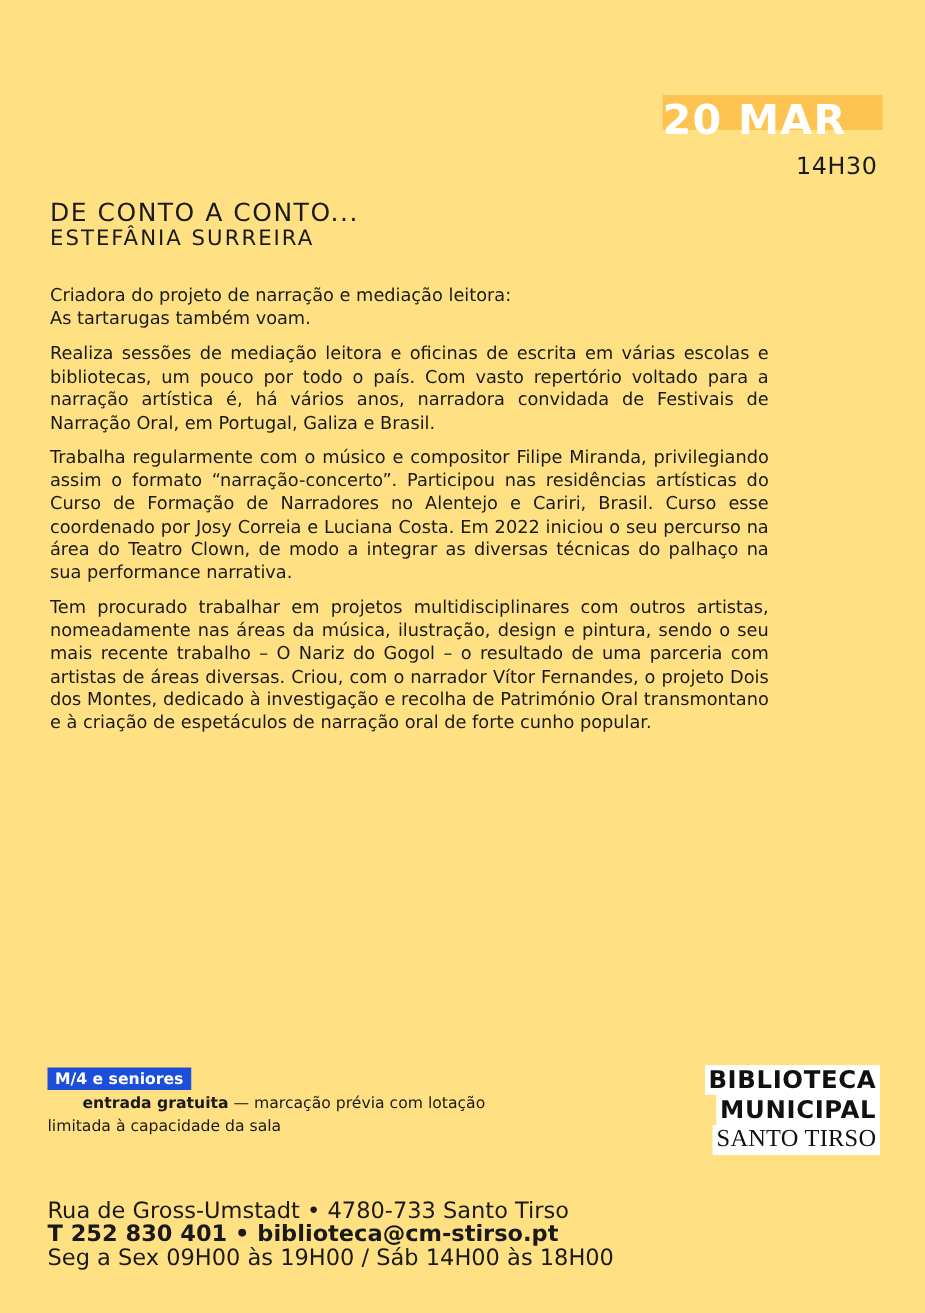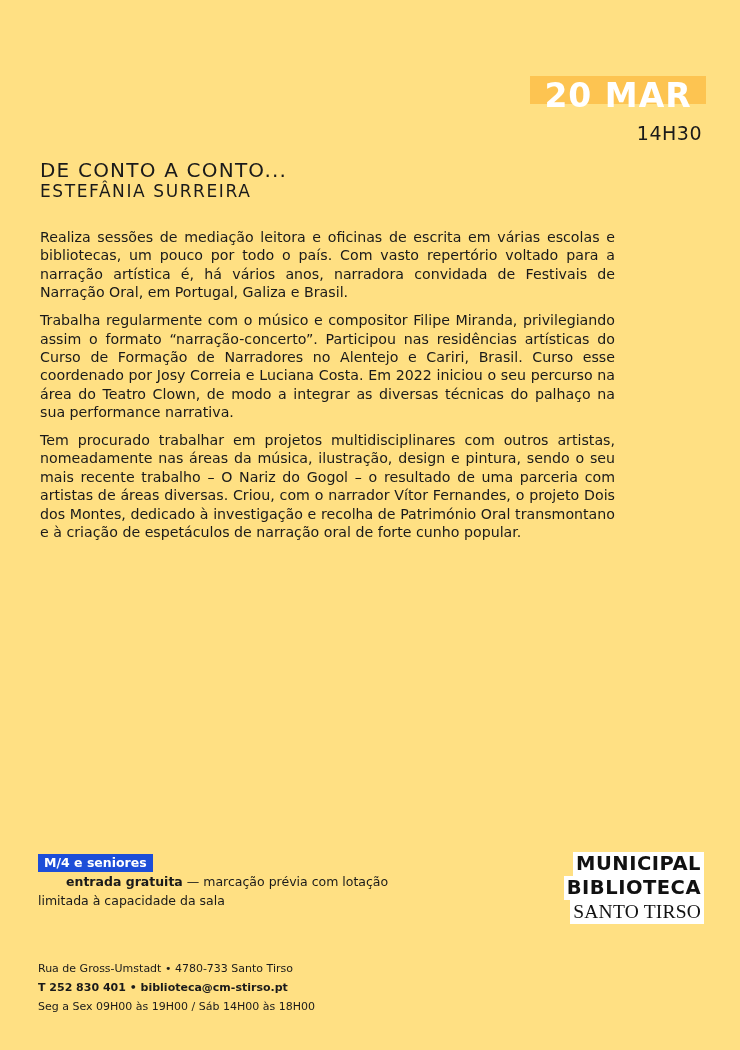--- a/index.html
+++ b/index.html
@@ -13,21 +13,20 @@
     }
     .date-badge {
       position: absolute; left: 530px; top: 76px;
       width: 176px; height: 28px;
       background: #fdc451;
       color: #ffffff;
       font-family: "DejaVu Sans", sans-serif;
       font-weight: bold;
       font-size: 33px; letter-spacing: 1px;
       line-height: 40px;
-      text-align: center;
     }
     .time {
       position: absolute; right: 38px; top: 122px;
       font-size: 19px; color: #1a1a1a;
       letter-spacing: 0.5px;
     }
     .title {
       position: absolute; left: 40px; top: 158px;
       font-size: 20px; font-weight: normal; letter-spacing: 1.2px;
     }
@@ -53,49 +52,51 @@
     .info-line b { font-weight: bold; margin-left: 28px; }
 
     .logo { position: absolute; right: 36px; top: 852px; text-align: right; }
     .logo-line {
       display: inline-block; background: #ffffff; color: #111;
       padding: 0 3px; line-height: 24px;
     }
     .logo-l1, .logo-l2 { font-weight: bold; font-size: 19.5px; letter-spacing: 0.5px; }
     .logo-l3 { font-size: 19.5px; letter-spacing: 0.2px; font-family: Liberation Serif, serif; }
 
-    .address { position: absolute; left: 38px; top: 959px; font-size: 11px; line-height: 19px; }
+    .address { position: absolute; left: 38px; top: 959px; font-size: 18px; line-height: 19px; }
     .address b { font-weight: bold; }
   </style>
 </head>
 <body>
 
 <div class="date-badge">20 MAR</div>
 <div class="time">14H30</div>
 
 <div class="title">DE CONTO A CONTO...</div>
 <div class="subtitle">ESTEFÂNIA SURREIRA</div>
 
 <div class="body-text">
+  <p class="nojust" style="white-space: pre-line;">Criadora do projeto de narração e mediação leitora:
+As tartarugas também voam.</p>
   <p>Realiza sessões de mediação leitora e oficinas de escrita em várias escolas e bibliotecas, um pouco por todo o país. Com vasto repertório voltado para a narração artística é, há vários anos, narradora convidada de Festivais de Narração Oral, em Portugal, Galiza e Brasil.</p>
   <p>Trabalha regularmente com o músico e compositor Filipe Miranda, privilegiando assim o formato “narração-concerto”. Participou nas residências artísticas do Curso de Formação de Narradores no Alentejo e Cariri, Brasil. Curso esse coordenado por Josy Correia e Luciana Costa. Em 2022 iniciou o seu percurso na área do Teatro Clown, de modo a integrar as diversas técnicas do palhaço na sua performance narrativa.</p>
   <p>Tem procurado trabalhar em projetos multidisciplinares com outros artistas, nomeadamente nas áreas da música, ilustração, design e pintura, sendo o seu mais recente trabalho – O Nariz do Gogol – o resultado de uma parceria com artistas de áreas diversas. Criou, com o narrador Vítor Fernandes, o projeto Dois dos Montes, dedicado à investigação e recolha de Património Oral transmontano e à criação de espetáculos de narração oral de forte cunho popular.</p>
 </div>
 
 <div class="footer-info">
   <div><span class="age-badge">M/4 e seniores</span></div>
   <div class="info-line">
     <b>entrada gratuita</b><span> — marcação prévia com lotação</span>
   </div>
   <div class="info-line">limitada à capacidade da sala</div>
 </div>
 
 <div class="logo">
+  <div><span class="logo-line logo-l1">BIBLIOTECA</span></div>
   <div><span class="logo-line logo-l2">MUNICIPAL</span></div>
-  <div><span class="logo-line logo-l1">BIBLIOTECA</span></div>
   <div><span class="logo-line logo-l3">SANTO TIRSO</span></div>
 </div>
 
 <div class="address">
   <div>Rua de Gross-Umstadt • 4780-733 Santo Tirso</div>
   <div><b>T 252 830 401 • biblioteca@cm-stirso.pt</b></div>
   <div>Seg a Sex 09H00 às 19H00 / Sáb 14H00 às 18H00</div>
 </div>
 
 </body></html>

